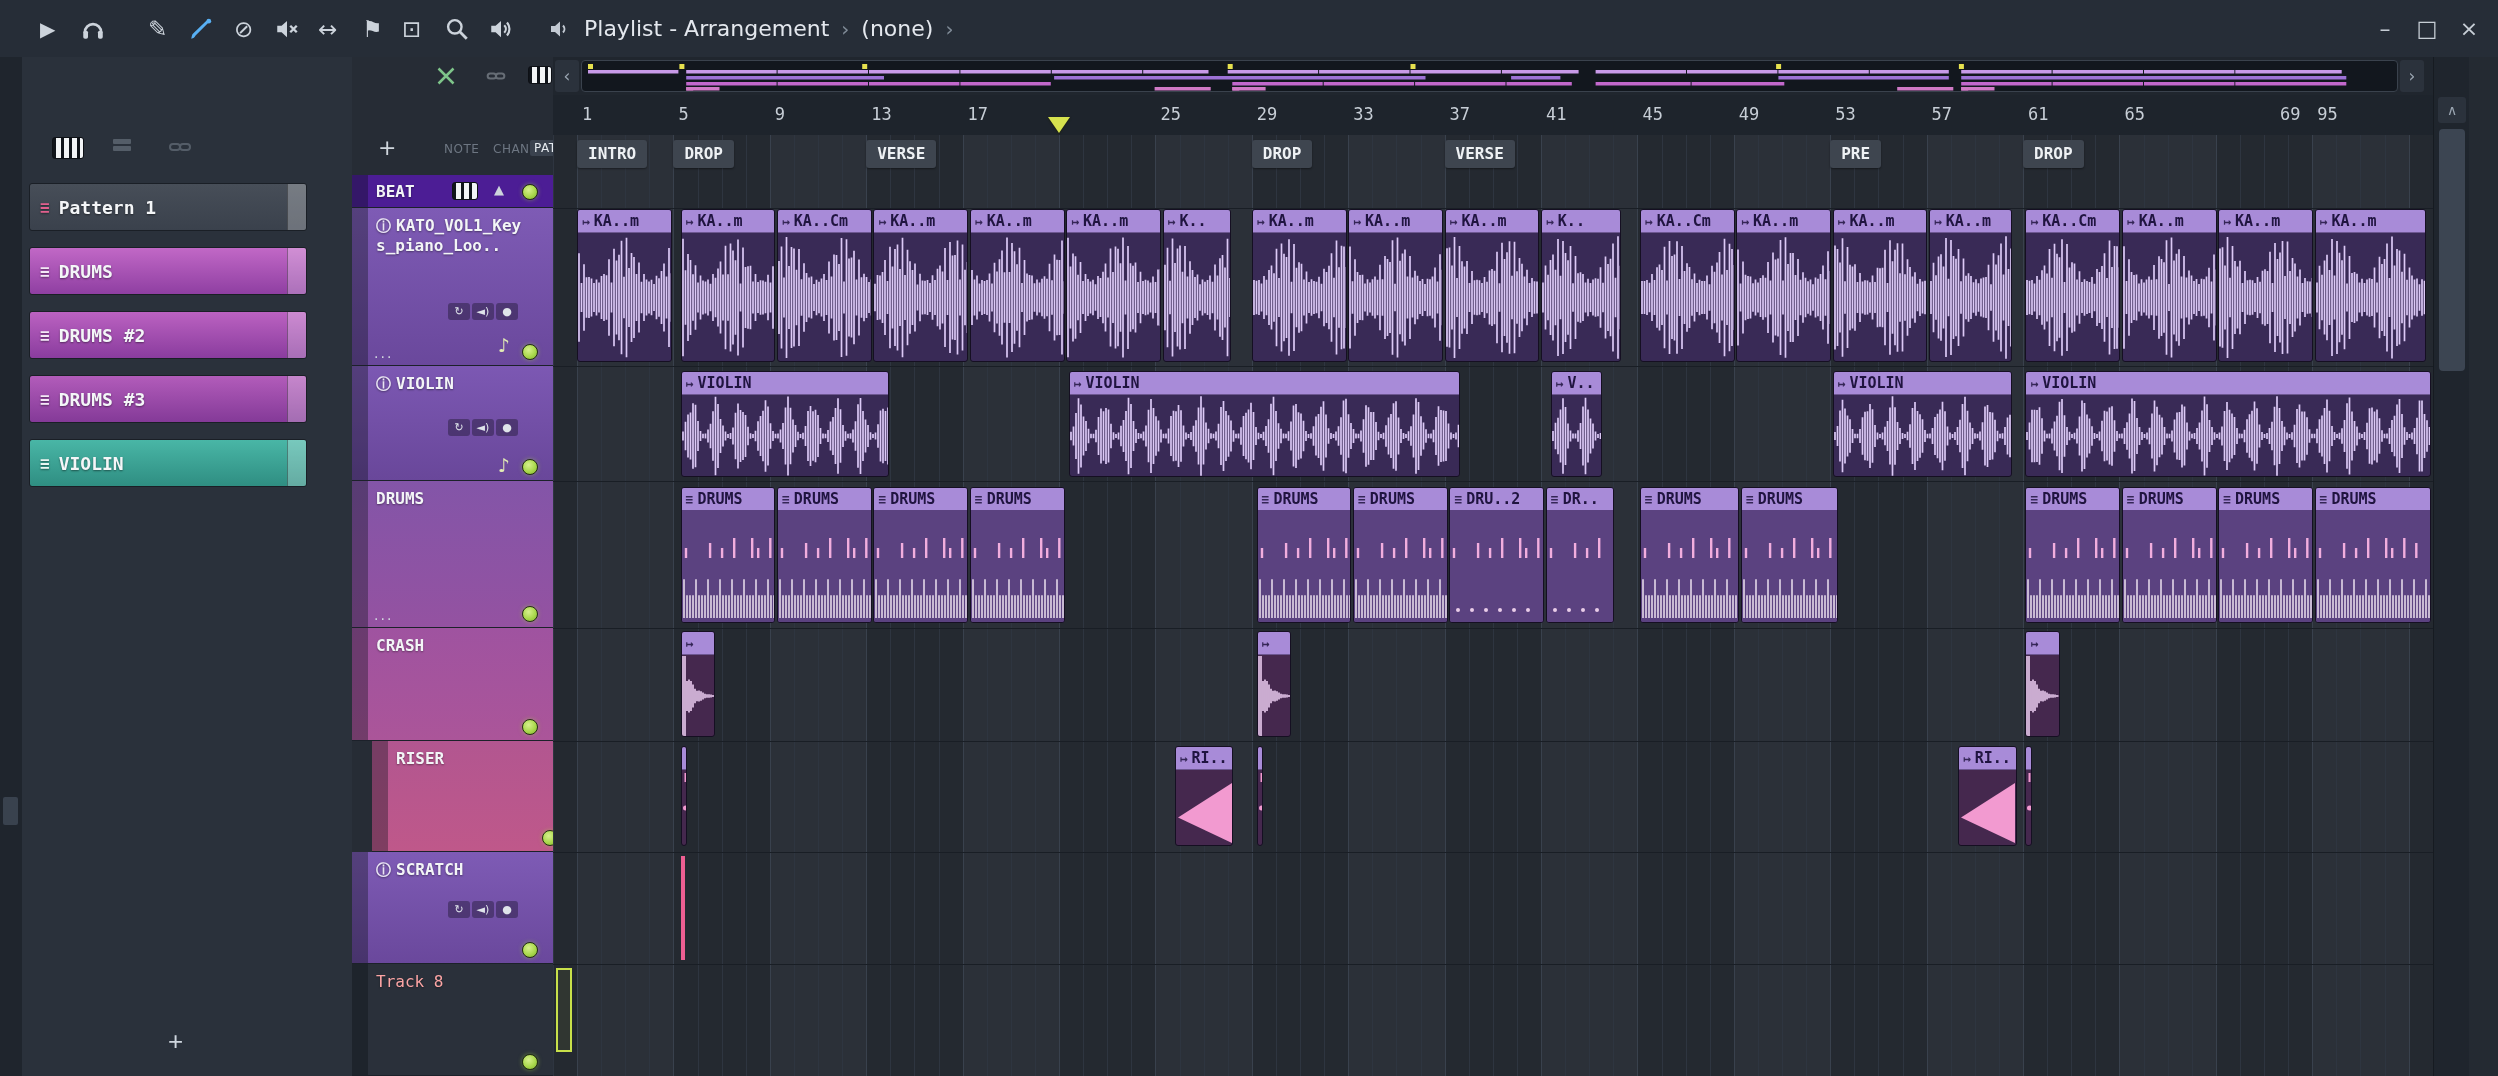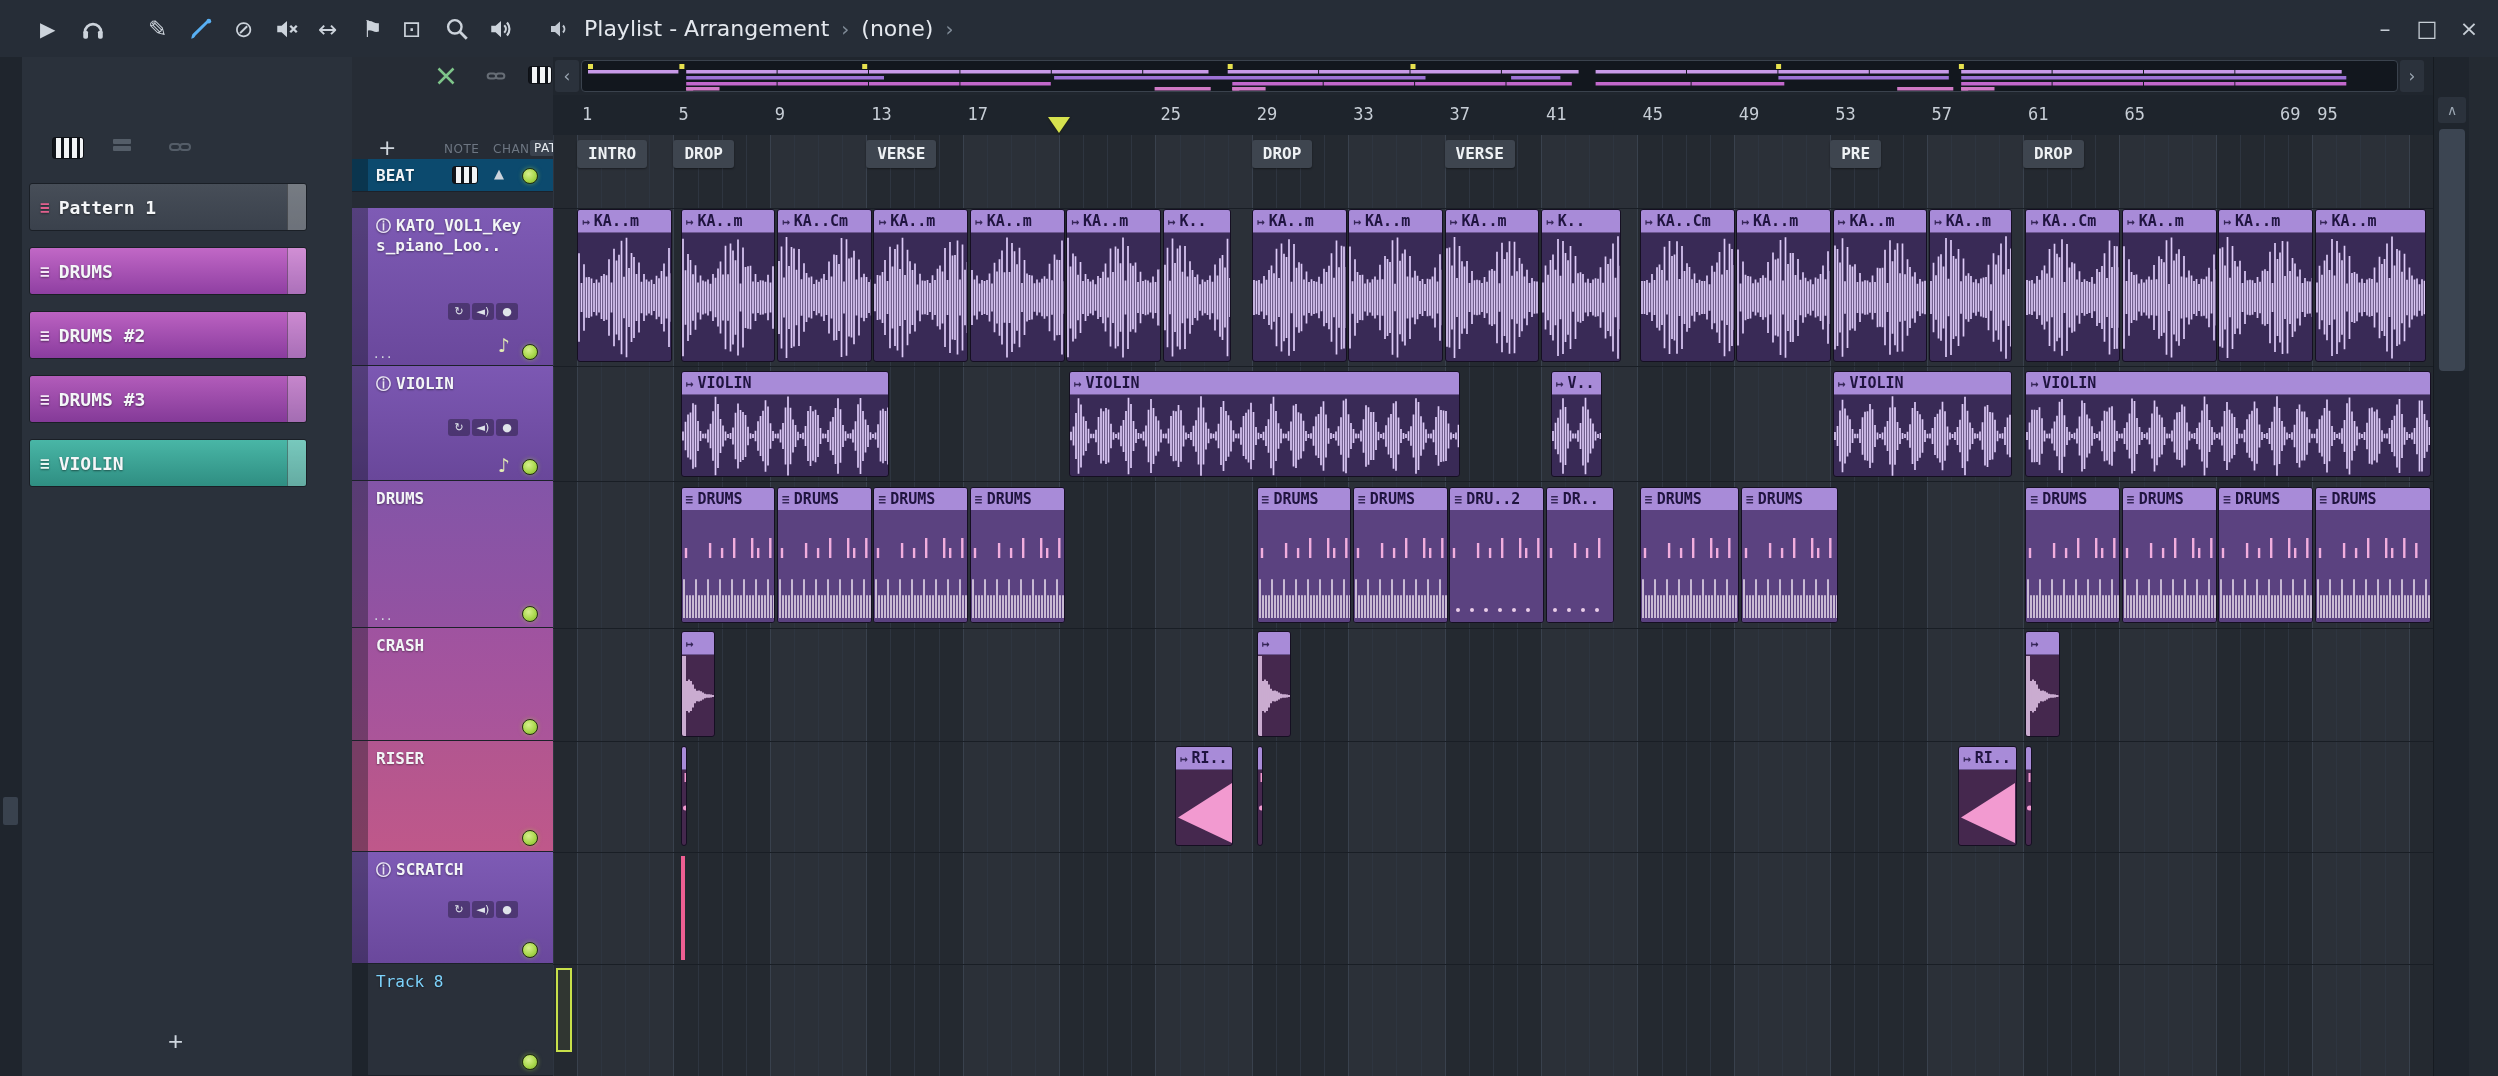--- a/index.html
+++ b/index.html
@@ -41,21 +41,21 @@
   #trackpanel{position:absolute;left:352px;top:57px;width:201px;height:1019px;background:#262c35;border-right:2px solid #10141a;}
   .tp-top{position:absolute;left:0;top:0;width:201px;height:38px;background:#262c35;}
   .tp-row2{position:absolute;left:0;top:76px;width:201px;height:34px;}
   .colhead{position:absolute;font-size:12px;color:#6d7682;letter-spacing:.5px;top:9px;}
   .colhead.hl{color:#e6ebf0;background:#3a424e;padding:1px 4px;border-radius:2px;top:7px;}
   #tp-add{position:absolute;left:26px;top:2px;color:#cfd6dd;font-size:22px;}
   .tp-row{position:absolute;left:0;width:201px;box-sizing:border-box;border-bottom:1px solid #1c212a;overflow:hidden;}
   .tp-strip{position:absolute;left:0;top:0;bottom:0;width:16px;background:rgba(10,14,20,.35);}
   .tp-name{position:absolute;left:24px;top:8px;font-size:16px;font-weight:700;color:#f3f5f7;
            font-family:"DejaVu Sans Mono",monospace;text-shadow:0 1px 2px rgba(0,0,0,.4);}
-  .tp-name.gray{color:#7dd3fc;font-weight:400;}
+  .tp-name.gray{color:#fca5a5;font-weight:400;}
   .two-line{width:146px;word-break:break-all;line-height:1.25;}
   .led{position:absolute;width:14px;height:14px;border-radius:50%;
        background:radial-gradient(circle at 40% 35%,#d7ef8d,#a9d84b 55%,#7fae32);border:1px solid #24310f;
        box-shadow:0 0 4px rgba(160,210,70,.5);}
   .mini-btn{display:inline-block;width:22px;height:17px;margin-right:2px;border-radius:3px;
             background:rgba(10,8,20,.35);color:#dfe4ea;font-size:11px;line-height:17px;text-align:center;}
   .btn-row{position:absolute;left:96px;}
   .clef{position:absolute;left:146px;font-size:19px;color:#e2ecb4;}
   .info-ico{font-size:15px;color:#e9e4f4;margin-right:5px;}
   .grip{position:absolute;left:22px;bottom:4px;color:#d2d8df;font-size:14px;letter-spacing:2px;}
@@ -210,21 +210,21 @@
       </svg>
       <span class="piano-chip" style="position:absolute;left:176px;top:9px;width:22px;height:16px"></span>
     </div>
     <div class="tp-row2">
       <span id="tp-add">+</span>
       <span class="colhead" style="left:92px">NOTE</span>
       <span class="colhead" style="left:141px">CHAN</span>
       <span class="colhead hl" style="left:178px">PAT</span>
     </div>
     <div id="track-headers">
-        <div class="tp-row" style="top: 102px; height: 33px; background: #0c4a6e;">
+        <div class="tp-row" style="top: 118px; height: 33px; background: #4c1d95;">
           <div class="tp-strip"></div>
           <div class="tp-name" style="top: 7px;">BEAT</div>
           <span class="piano-chip beat-piano" style="width: 24px; height: 16px;"></span>
           <span class="collapse">▲</span>
           <span class="led" style="right: 15px; top: 9px;"></span>
         </div>
         <div class="tp-row" style="top: 151px; height: 158px; background: linear-gradient(rgb(126, 91, 181), rgb(106, 72, 156));">
           <div class="tp-strip"></div>
           <div class="tp-name two-line"><span class="info-ico">ⓘ</span>KATO_VOL1_Keys_piano_Loo..</div>
           <div class="btn-row" style="top: 92px;"><span class="mini-btn">↻</span><span class="mini-btn">◄)</span><span class="mini-btn">●</span></div>
@@ -243,21 +243,21 @@
           <div class="tp-strip"></div>
           <div class="tp-name">DRUMS</div>
           <span class="grip">...</span>
           <span class="led" style="right: 15px; top: 125px;"></span>
         </div>
         <div class="tp-row" style="top: 571px; height: 113px; background: linear-gradient(rgb(159, 83, 160), rgb(171, 85, 153));">
           <div class="tp-strip"></div>
           <div class="tp-name">CRASH</div>
           <span class="led" style="right: 15px; top: 91px;"></span>
         </div>
-        <div class="tp-row" style="top: 684px; height: 111px; background: linear-gradient(rgb(178, 86, 144), rgb(191, 88, 138));">
+        <div class="tp-row" style="top: 684px; height: 111px; background: linear-gradient(rgb(178, 86, 144), rgb(191, 88, 138)); margin-left: 20px;">
           <div class="tp-strip"></div>
           <div class="tp-name">RISER</div>
           <span class="led" style="right: 15px; top: 89px;"></span>
         </div>
         <div class="tp-row" style="top: 795px; height: 112px; background: linear-gradient(rgb(126, 91, 181), rgb(106, 72, 156));">
           <div class="tp-strip"></div>
           <div class="tp-name"><span class="info-ico">ⓘ</span>SCRATCH</div>
           <div class="btn-row" style="top: 46px;"><span class="mini-btn">↻</span><span class="mini-btn">◄)</span><span class="mini-btn">●</span></div>
           <span class="led" style="right: 15px; top: 90px;"></span>
         </div>

